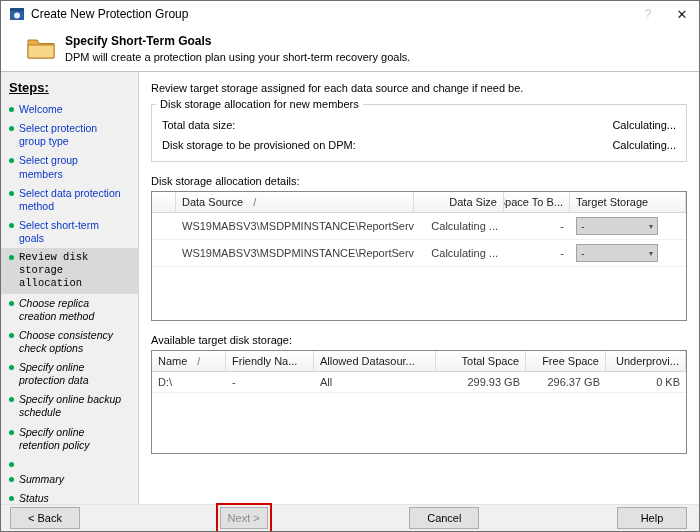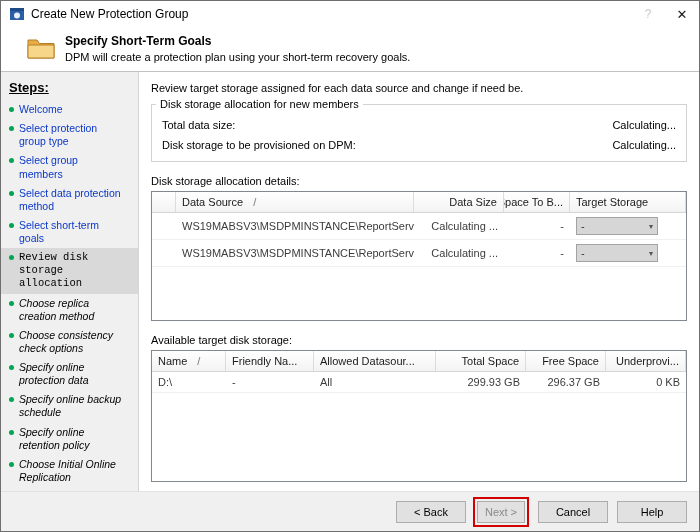--- a/index.html
+++ b/index.html
@@ -44,41 +44,41 @@
   .legend { position:absolute; top:-7px; left:4px; background:#fff; padding:0 4px; font-size:11px; color:#000; }
   .grow { display:flex; justify-content:space-between; font-size:11px; color:#000; margin-bottom:8px; }
   .glabel { white-space:nowrap; }
   .gvalue { white-space:nowrap; }
 
   .section-label { font-size:11px; color:#000; margin-top:13px; }
 
   
   .listview { border:1px solid #828790; margin-top:4px; background:#fff; overflow:hidden; }
   .lv1 { height:130px; }
-  .lv2 { height:132px; }
+  .lv2 { height:104px; }
   .lv-header { display:flex; height:21px; background:linear-gradient(#ffffff,#f3f3f3);
                border-bottom:1px solid #d5d5d5; font-size:11px; color:#1a1a1a; }
   .lv-header .c { border-right:1px solid #dcdcdc; }
   .c { padding:0 6px; display:flex; align-items:center; overflow:hidden; white-space:nowrap; }
   .c.r { justify-content:flex-end; }
   .sort { color:#7a7a7a; margin-left:10px; }
   .lv-row { display:flex; align-items:center; font-size:11px; color:#3c3c3c; height:27px; border-bottom:1px solid #f0f0f0; }
   .lv-row.short { height:21px; }
 
   .t1c0 { width:24px; } .t1c1 { width:238px; } .t1c2 { width:90px; } .t1c3 { width:66px; } .t1c4 { flex:1; }
   .t2c0 { width:74px; } .t2c1 { width:88px; } .t2c2 { width:122px; } .t2c3 { width:90px; } .t2c4 { width:80px; } .t2c5 { flex:1; }
 
   .combo { width:82px; height:18px; background:#d6d6d6; border:1px solid #a3a3a3;
            display:inline-flex; align-items:center; justify-content:space-between;
            padding:0 4px; font-size:11px; color:#333; }
   .combo-arrow { font-size:8px; color:#555; }
 
   
-  .footer { height:40px; background:#f0f0f0; border-top:1px solid #e2e2e2; flex-shrink:0;
-            display:flex; align-items:center; justify-content:flex-end; padding-right:12px; }
+  .footer { height:27px; background:#f0f0f0; border-top:1px solid #e2e2e2; flex-shrink:0;
+            display:flex; align-items:center; justify-content:space-between; padding-right:12px; }
   .btn { min-width:70px; height:22px; background:#e1e1e1; border:1px solid #adadad;
          font-family:"Liberation Sans", sans-serif; font-size:11px; color:#000; margin-left:9px; }
   .btn.next { min-width:48px; margin-left:0; color:#8a8a8a; }
   .annotation { display:inline-flex; border:2px solid #d20000; padding:2px; margin-left:7px; }
 </style>
 </head>
 <body>
 
 <div class="window">
 
@@ -152,21 +152,20 @@
           <div class="step pending">
             <span class="bullet"></span>
             <span class="step-label">Specify online backup schedule</span>
           </div>
           <div class="step pending">
             <span class="bullet"></span>
             <span class="step-label">Specify online retention policy</span>
           </div>
           <div class="step pending">
             <span class="bullet"></span>
-            <span class="step-label">Choose Initial Online Replication</span>
           </div>
           <div class="step pending">
             <span class="bullet"></span>
             <span class="step-label">Summary</span>
           </div>
           <div class="step pending">
             <span class="bullet"></span>
             <span class="step-label">Status</span>
           </div>
         </div>

